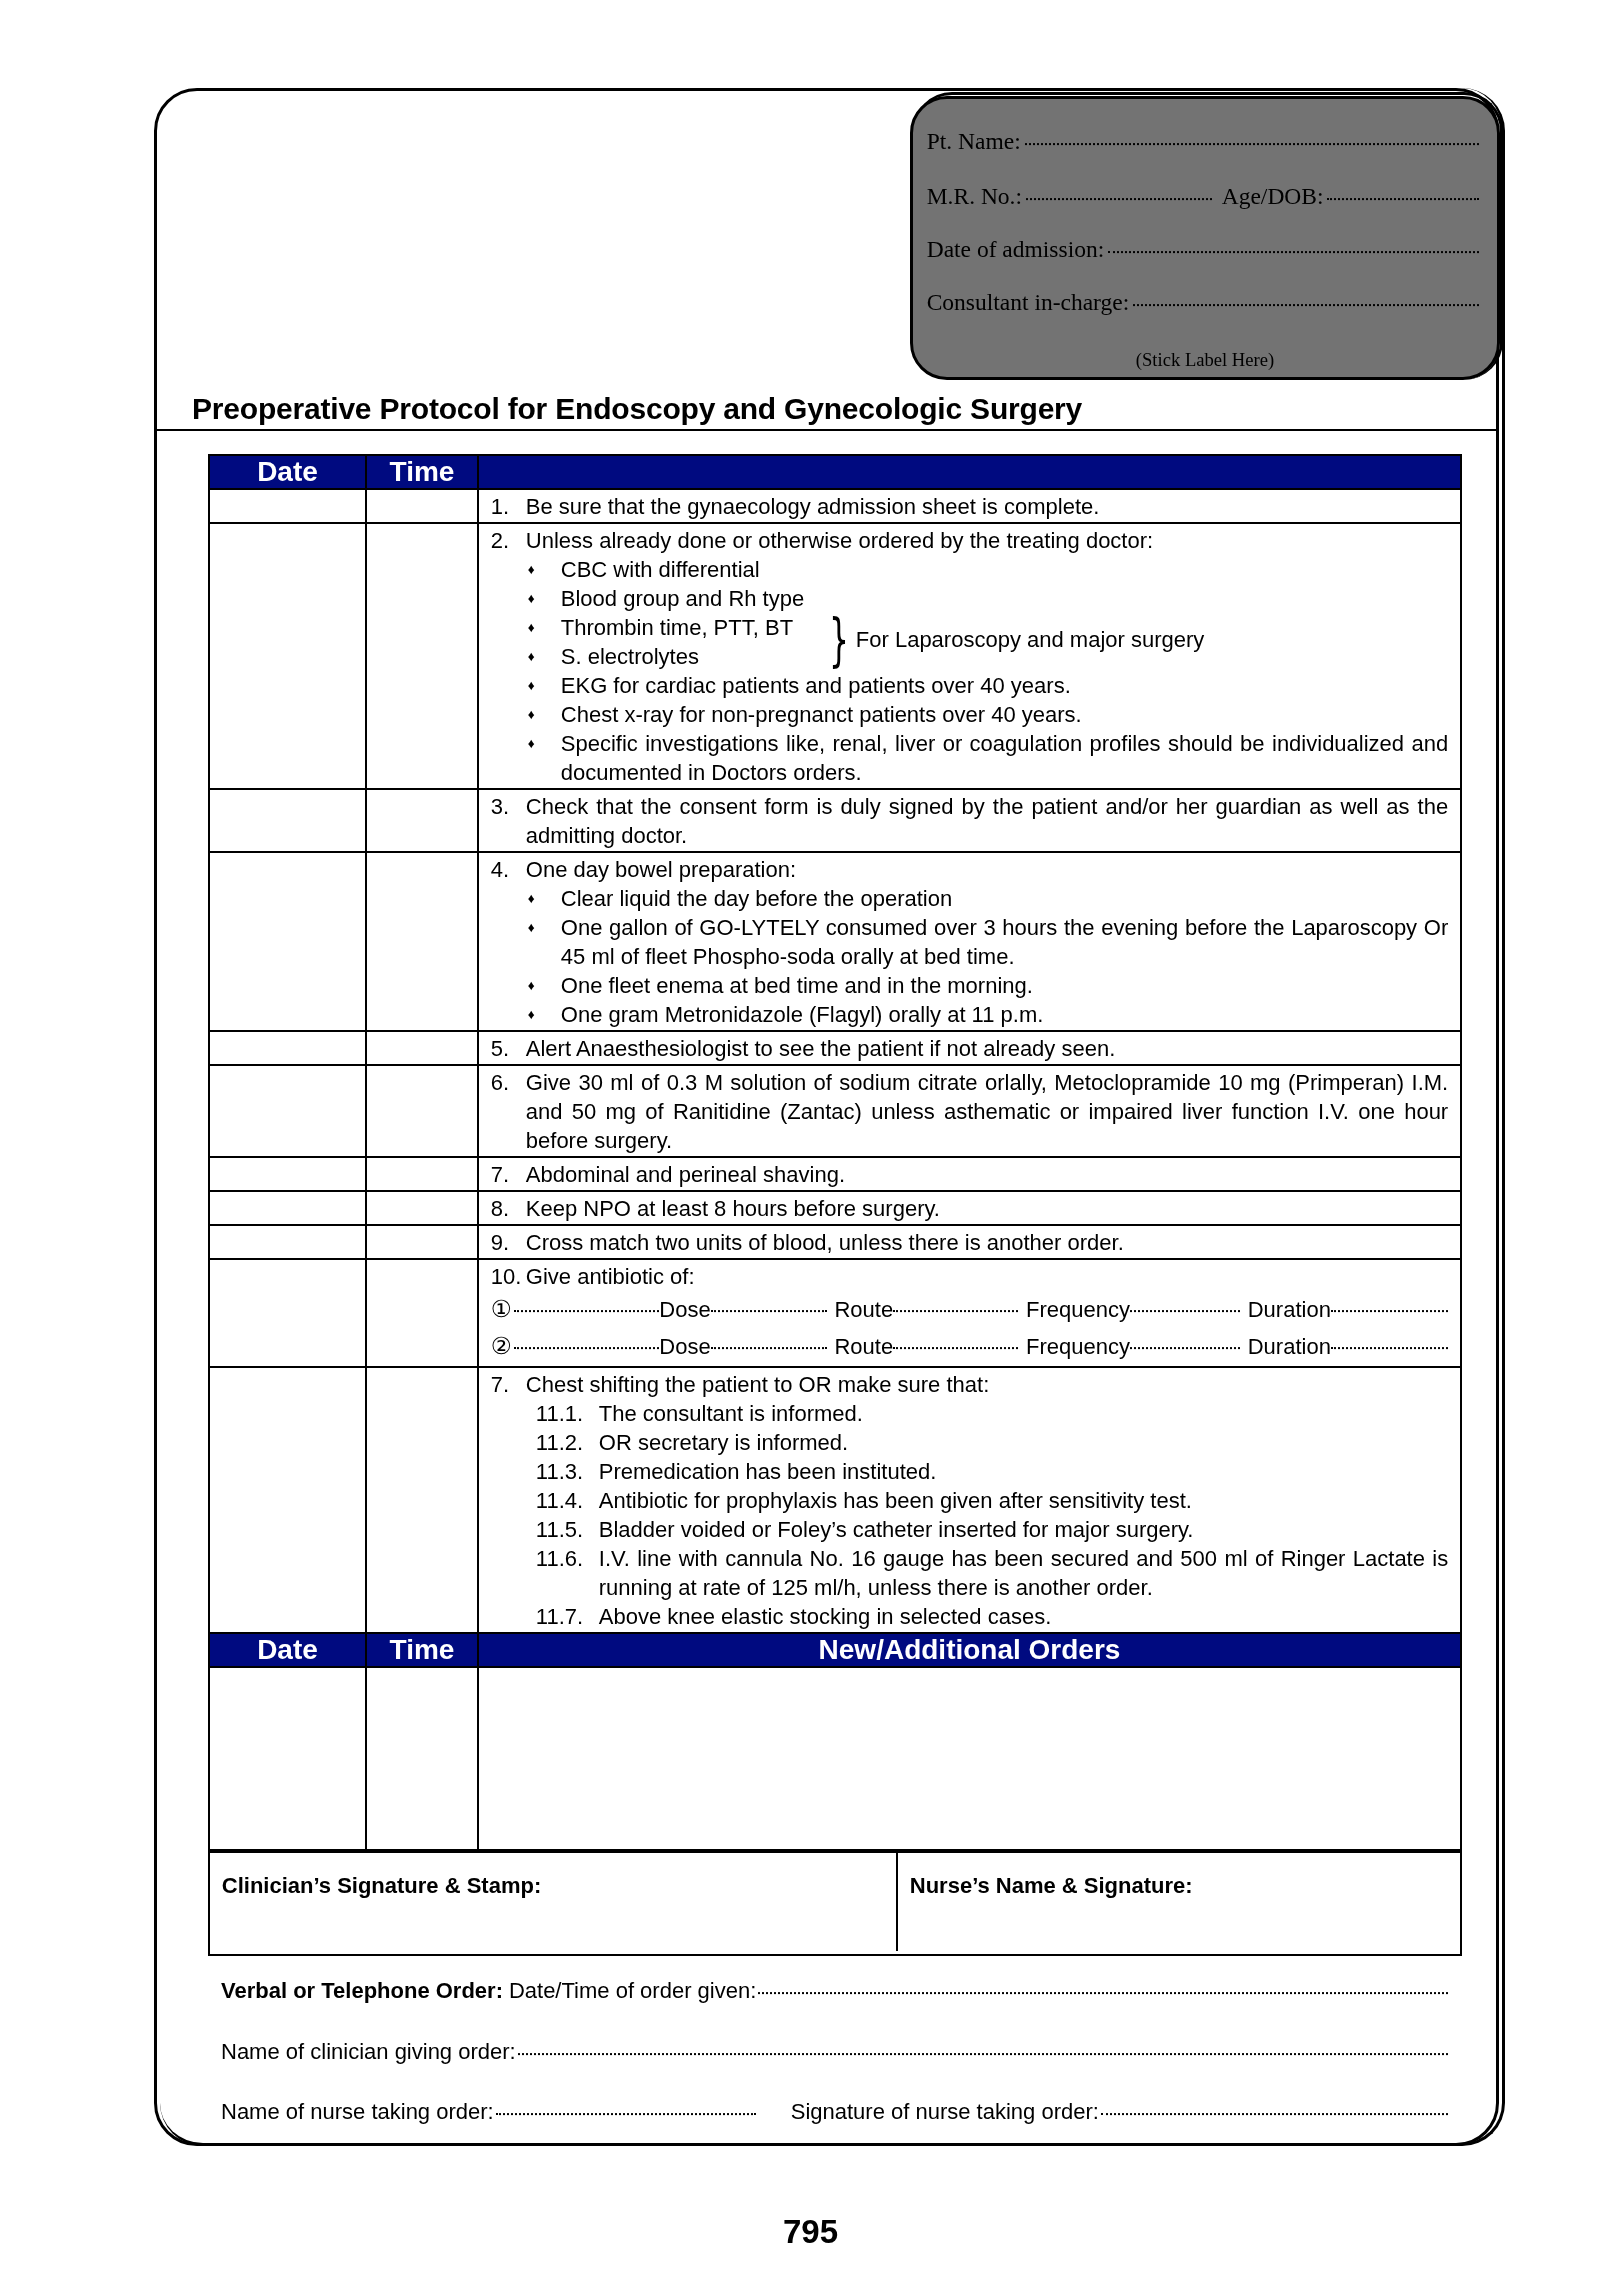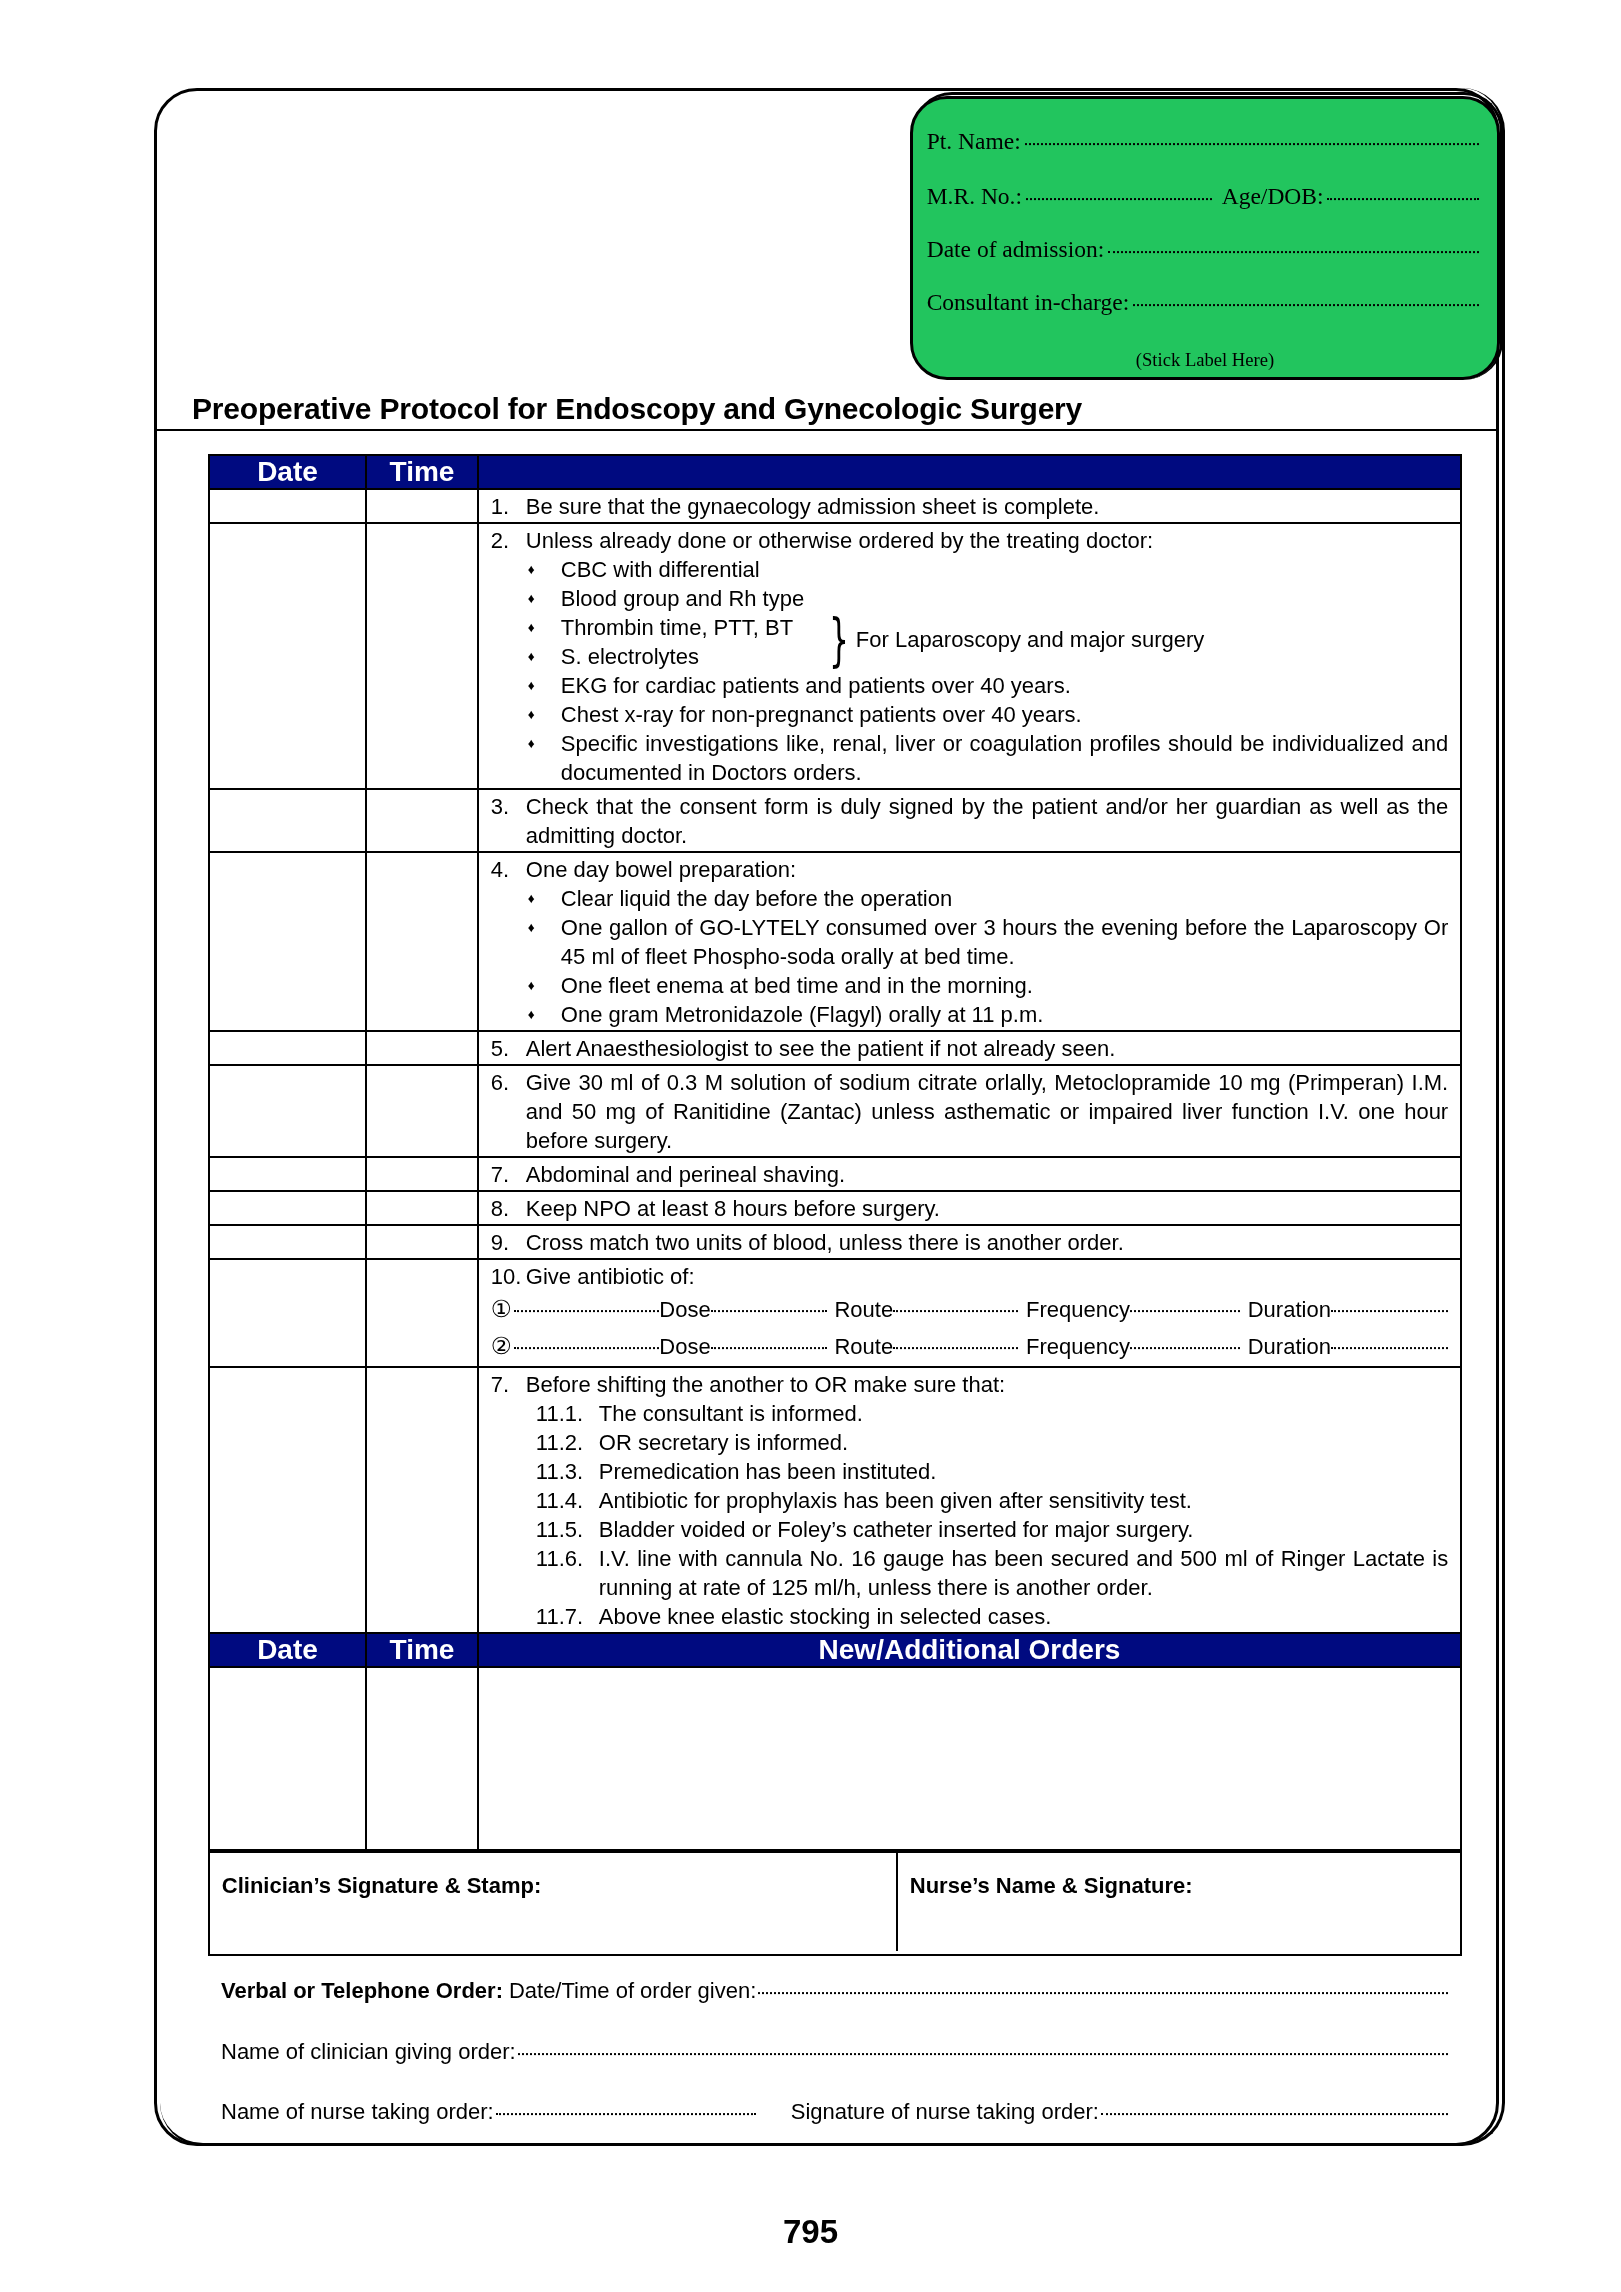--- a/index.html
+++ b/index.html
@@ -1,19 +1,19 @@
 <!DOCTYPE html>
 <html><head>
 <meta charset="utf-8">
 <style>
   html, body { margin:0; padding:0; background:#ffffff; }
   body { width:1621px; height:2293px; position:relative; font-family:"Liberation Sans", sans-serif; color:#000; overflow:hidden; }
   .outer { position:absolute; left:154px; top:88px; width:1345px; height:2058px; border:3.9px solid #000; border-radius:43px; box-sizing:border-box; }
   .outer-shadow { position:absolute; left:160px; top:88px; width:1345px; height:2058px; border-right:3.9px solid #000; border-bottom:3.9px solid #000; border-radius:43px; box-sizing:border-box; pointer-events:none; }
-  .label-box { position:absolute; left:910px; top:96px; width:590px; height:284px; border:3.9px solid #000; border-radius:37px; box-sizing:border-box; background:#22c55e; font-family:"Liberation Serif", serif; font-size:23.5px; }
+  .label-box { position:absolute; left:910px; top:96px; width:590px; height:284px; border:3.9px solid #000; border-radius:37px; box-sizing:border-box; background:#737373; font-family:"Liberation Serif", serif; font-size:23.5px; }
   .label-box-shadow { position:absolute; left:913px; top:92px; width:590px; height:288px; border-top:3.9px solid #000; border-right:3.9px solid #000; border-radius:39px; box-sizing:border-box; }
   .lbl-line { position:absolute; left:13.7px; right:17.6px; display:flex; align-items:baseline; white-space:nowrap; }
   .dots { flex:1; border-bottom:2px dotted #000; margin-left:3.9px; height:0; transform:translateY(-3.9px); }
   .dots.fixed { flex:none; }
   .stick { position:absolute; left:0; right:0; bottom:5.9px; text-align:center; font-size:18.6px; }
   .page-title { position:absolute; left:192px; top:392px; font-size:30px; font-weight:bold; letter-spacing:-0.2px; }
   .title-rule { position:absolute; left:154px; top:429px; width:1345px; height:0; border-top:2.9px solid #000; }
 
   table.proto { position:absolute; left:208px; top:454px; width:1254px; border-collapse:collapse; font-size:22px; }
   table.proto td, table.proto th { border:2.9px solid #000; padding:0; vertical-align:top; }
@@ -259,21 +259,21 @@
       </div>
     </div>
         </td>
   </tr>
 
   <tr>
     <td></td>
     <td></td>
     <td>
           <div class="cell">
-      <div><span style="display:inline-block;width:35px;">7.</span><span>Before shifting the another to OR make sure that:</span></div>
+      <div><span style="display:inline-block;width:35px;">7.</span><span>Chest shifting the patient to OR make sure that:</span></div>
       <div class="sub">
               <span class="n">11.1.</span>
               <span class="t">The consultant is informed.</span>
             </div>
       <div class="sub">
               <span class="n">11.2.</span>
               <span class="t">OR secretary is informed.</span>
             </div>
       <div class="sub">
               <span class="n">11.3.</span>

